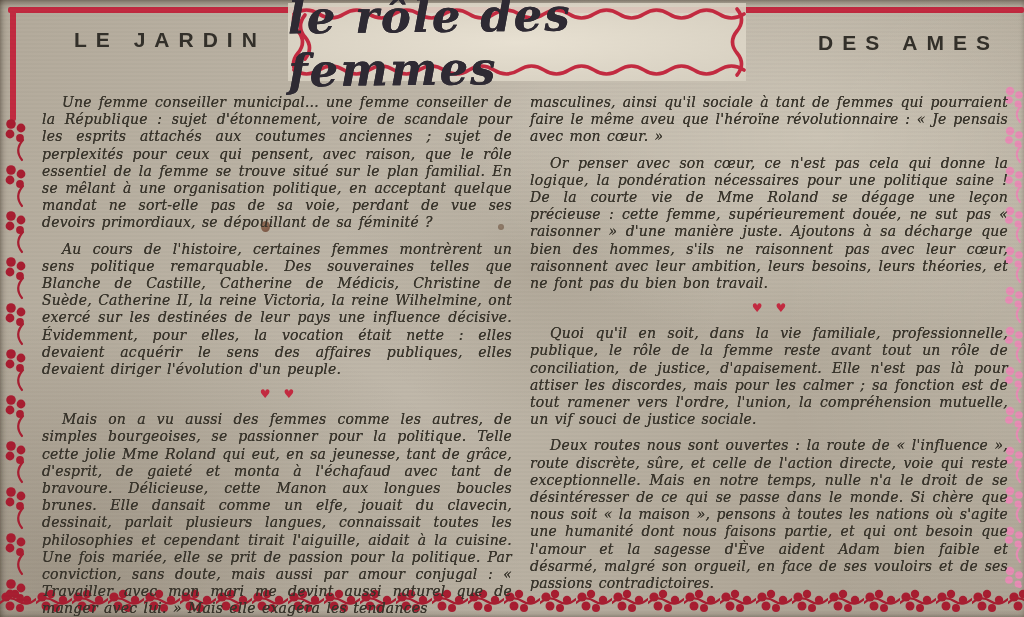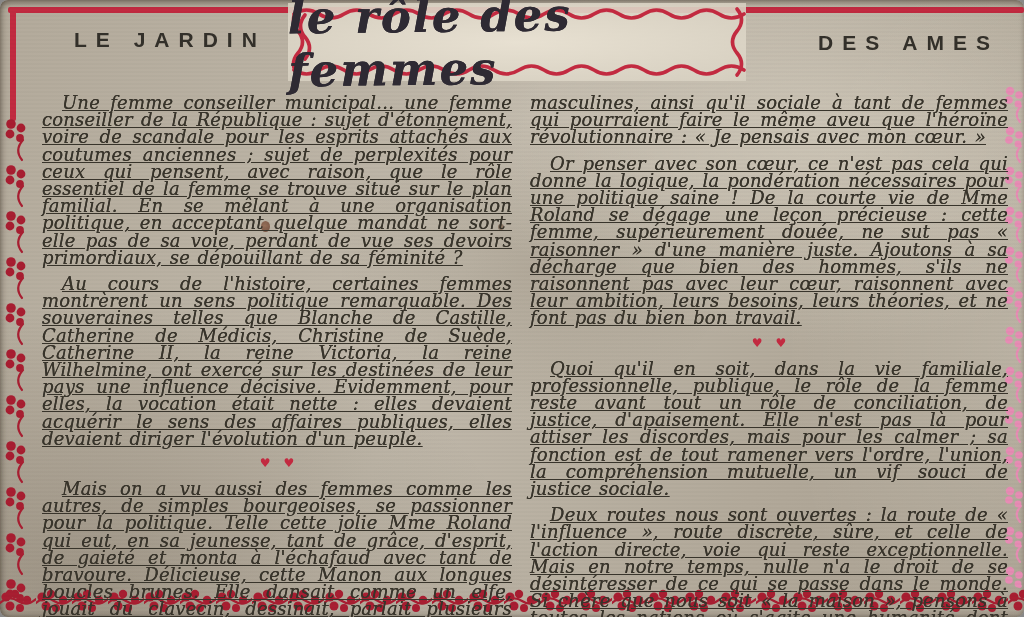--- a/index.html
+++ b/index.html
@@ -8,21 +8,20 @@
     font-family:"DejaVu Serif",serif;
     background:
       radial-gradient(ellipse 520px 300px at 80% 22%, rgba(255,250,235,.30), transparent 70%),
       radial-gradient(ellipse 620px 400px at 8% 96%, rgba(55,42,25,.22), transparent 72%),
       radial-gradient(ellipse 280px 220px at 52% 44%, rgba(70,55,35,.10), transparent 70%),
       radial-gradient(ellipse 320px 520px at 100% 55%, rgba(255,248,235,.18), transparent 75%),
       linear-gradient(115deg,#b3aa9b 0%,#c0b8aa 45%,#b2a99a 75%,#a89f90 100%);
     box-shadow: inset 0 5px 7px -3px rgba(30,20,10,.5),
                 inset 5px 0 7px -4px rgba(30,20,10,.35),
                 inset 0 -4px 6px -3px rgba(30,20,10,.3);
-    border-radius: 8px;
   }
   #page::after{
     content:"";position:absolute;inset:0;pointer-events:none;
     background:repeating-linear-gradient(0deg, rgba(0,0,0,.02) 0 2px, transparent 2px 4px);
   }
   
   .top-line{position:absolute;left:8px;top:7px;width:1016px;height:6px;background:var(--accent);border-radius:2px;}
   .left-bar{position:absolute;left:10px;top:7px;width:6px;height:114px;background:var(--accent);border-radius:2px;}
   .title-box{position:absolute;left:288px;top:3px;width:458px;height:78px;z-index:3;
     background:radial-gradient(ellipse at 50% 50%, rgba(236,229,214,.9), rgba(214,207,192,.9));
@@ -41,23 +40,23 @@
   .pstm{stroke:var(--pinkfloral);fill:none;stroke-width:2;stroke-linecap:round;}
   .wavy{stroke:var(--accent);fill:none;stroke-width:3.6;stroke-linecap:round;}
   #vine-left{position:absolute;left:2px;top:118px;}
   #vine-right{position:absolute;right:0;top:86px;}
   #border-bottom{position:absolute;left:0;top:589px;}
   
   #columns{position:absolute;left:42px;top:94px;width:966px;height:486px;display:flex;gap:18px;z-index:2;}
   .col{font-style:italic;}
   .col-left{width:470px;}
   .col-right{width:478px;}
-  .col p{font-size:18px;line-height:17.2px;color:var(--ink);text-align:justify;
+  .col p{font-size:14px;line-height:17.2px;color:var(--ink);text-align:justify;
     margin:0 0 9px;text-indent:20px;letter-spacing:.2px;word-spacing:1.6px;
-    text-shadow:0 0 .45px currentColor;text-decoration:underline;}
+    text-shadow:0 0 .45px currentColor;}
   .col p.cont{text-indent:0;}
   .divider{text-align:center;color:var(--accent);font-family:"DejaVu Sans",sans-serif;
     font-style:normal;font-size:12px;letter-spacing:13px;text-indent:13px;margin:2px 0 10px;}
   
   #watermark{position:absolute;left:492px;top:542px;z-index:5;
     font-family:"Liberation Sans",sans-serif;font-weight:bold;font-size:50px;
     letter-spacing:0;color:var(--watermark);opacity:.95;
     text-shadow:0 1px 2px rgba(233,120,170,.35);}
   
   .spot{position:absolute;border-radius:50%;pointer-events:none;}

